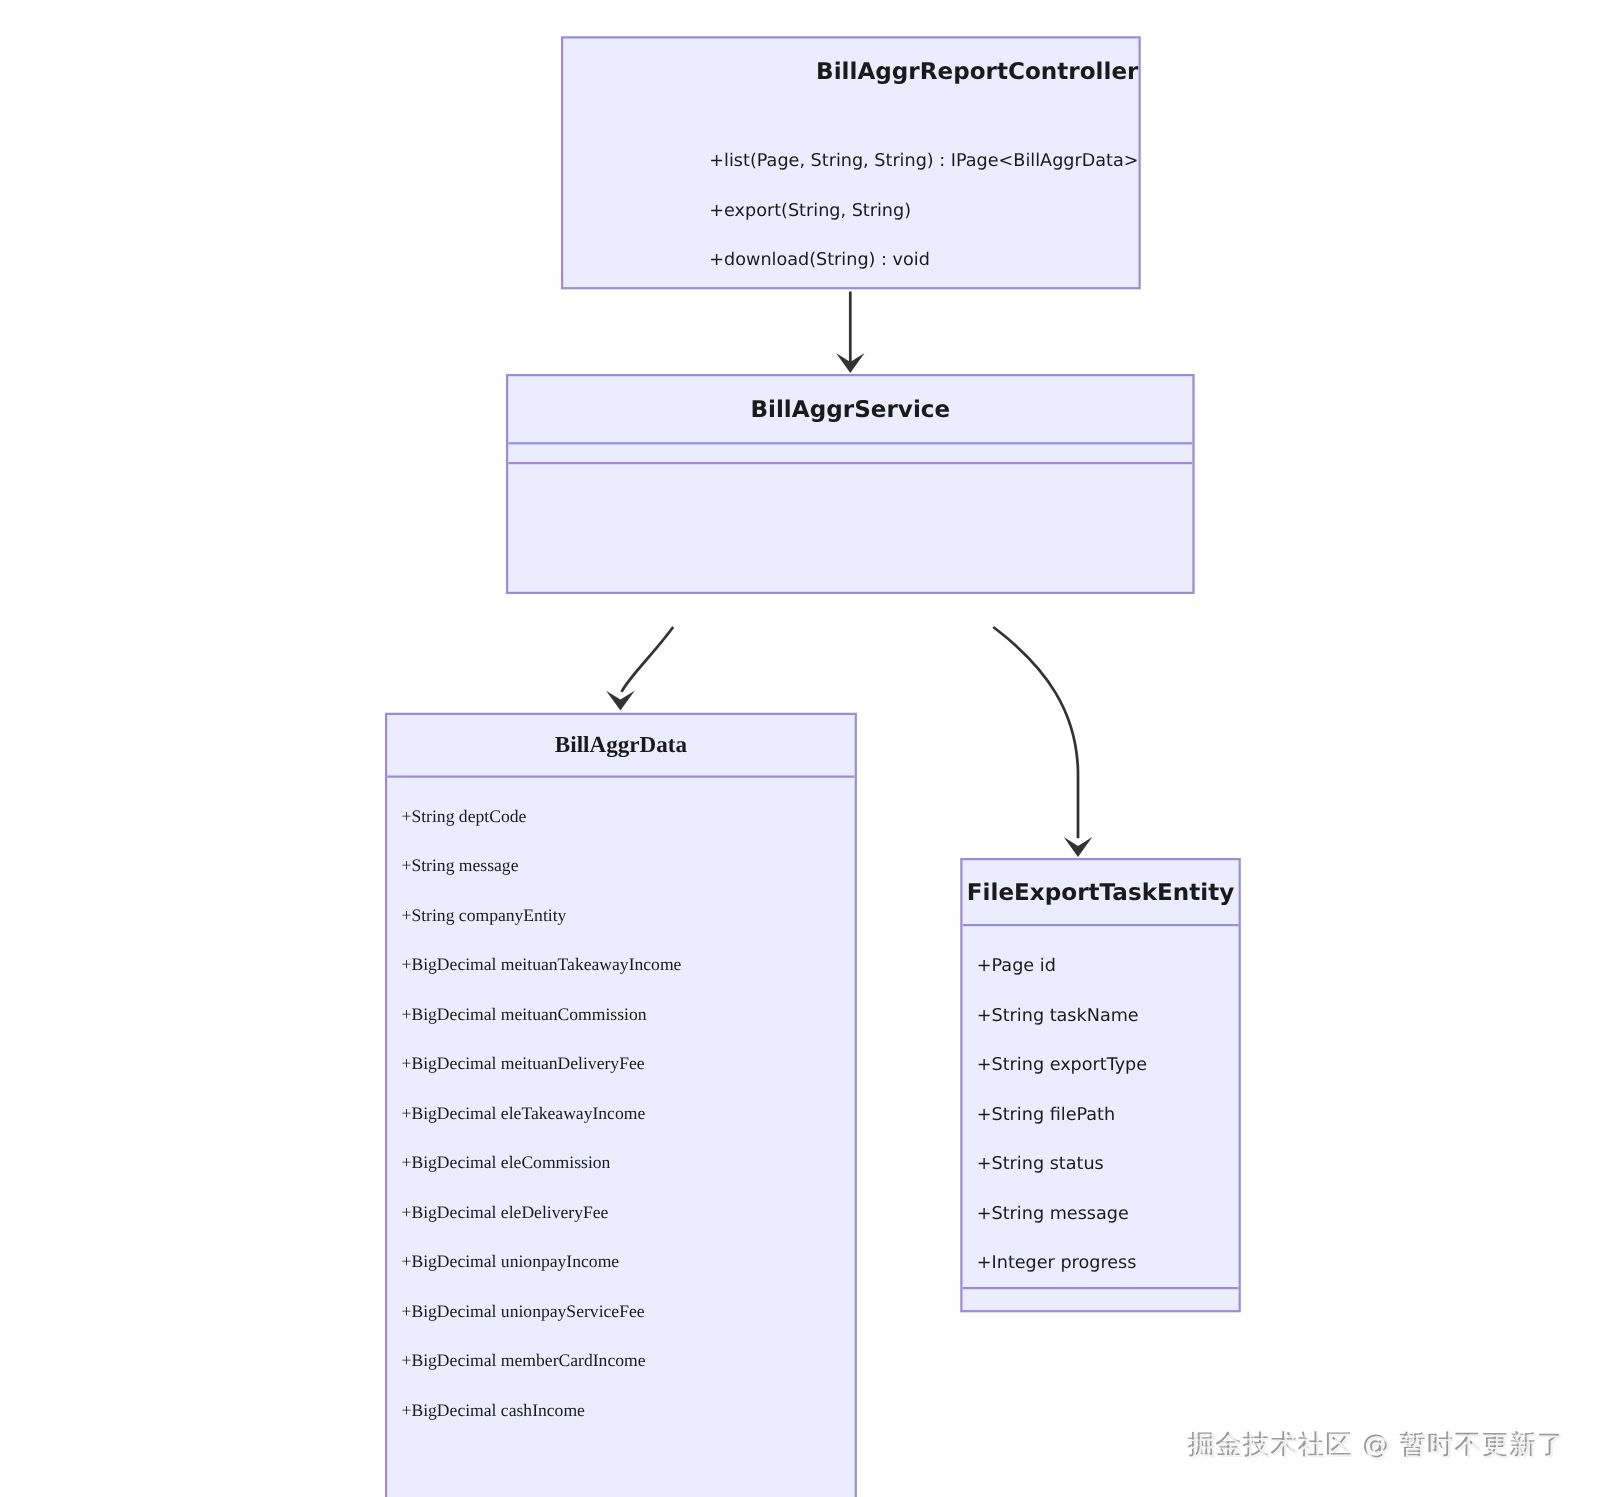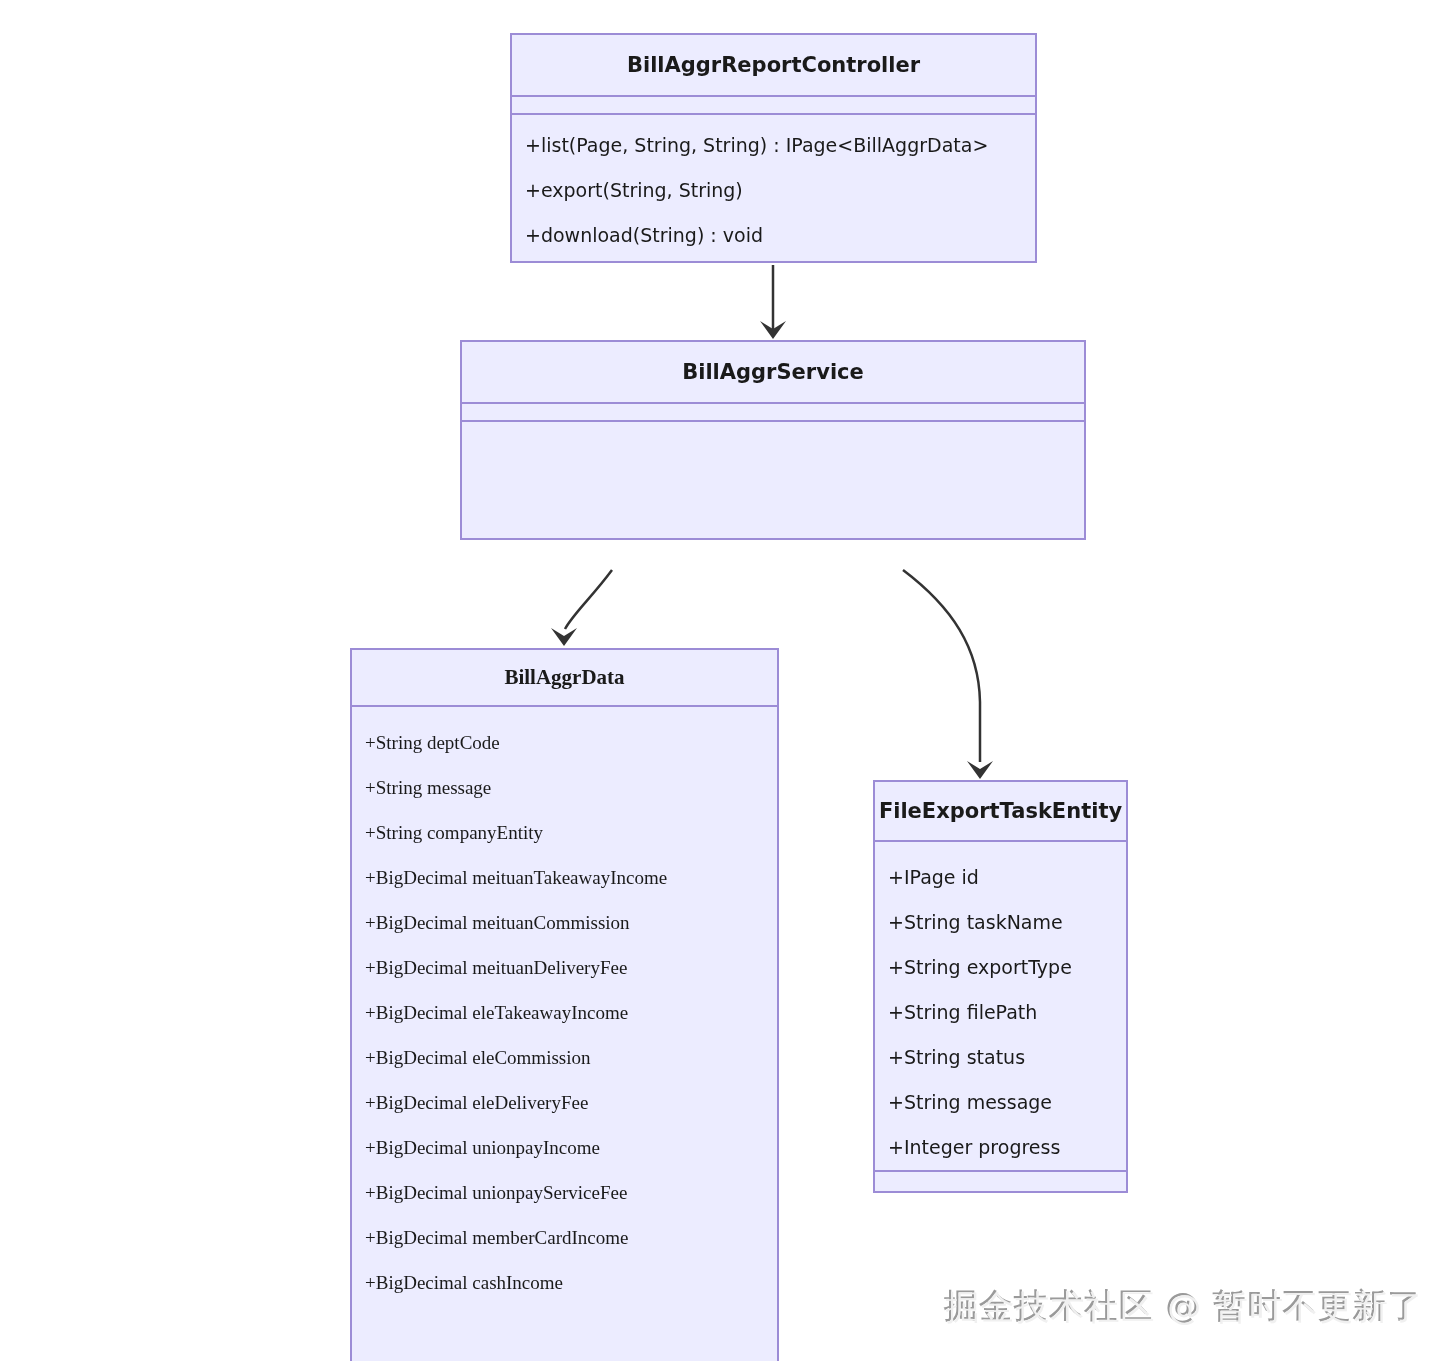--- a/index.html
+++ b/index.html
@@ -49,32 +49,32 @@
   }
   .compartment {
     flex: 0 0 auto;
   }
   .compartment.grow { flex: 1 1 auto; }
   .attrs.empty { height: 16px; }
   .member {
     height: 45px;
     line-height: 45px;
     padding-left: 13px;
-    font-size: 19px;
+    font-size: 16px;
     white-space: nowrap;
   }
   #box-controller .methods { padding-top: 8px; }
   #box-service .methods { padding-top: 10px; }
   #box-data .attrs { padding-top: 13px; }
   #box-task .attrs { padding-top: 13px; }
   .watermark {
     position: absolute;
     right: 28px;
     bottom: 30px;
-    font-size: 34px;
+    font-size: 24px;
     letter-spacing: 1px;
     color: #f0f0f0;
     text-shadow: -2px -2px 0 #9a9a9a, 1px 1px 0 #ffffff;
     white-space: nowrap;
   }
 </style>
 </head>
 <body>
 
 <div class="canvas">
@@ -87,21 +87,21 @@
     <g>
       <path d="M612 570 C592 597 573 614 565 629" fill="none" stroke="#333333" stroke-width="2.5"></path>
       <path d="M551 628 L564 646 L577 628 L564 636 Z" fill="#333333"></path>
     </g>
     <g>
       <path d="M903 570 C952 607 979 648 980 702 L980 762" fill="none" stroke="#333333" stroke-width="2.5"></path>
       <path d="M967 761 L980 779 L993 761 L980 769 Z" fill="#333333"></path>
     </g>
   </svg>
 
-  <div class="uml-class" id="box-controller" style="left:510px; top:33px; width:527px; height:230px;">
+  <div class="uml-class" id="box-controller" style="left:510px; top:33px; width:527px; height:230px;align-items:flex-end;">
     <div class="uml-title">BillAggrReportController</div>
     <div class="sep"></div>
     <div class="compartment attrs empty"></div>
     <div class="sep"></div>
     <div class="compartment methods grow">
       <div class="member">+list(Page, String, String) : IPage&lt;BillAggrData&gt;</div>
       <div class="member">+export(String, String)</div>
       <div class="member">+download(String) : void</div>
     </div>
   </div>
@@ -132,21 +132,21 @@
       <div class="member">+BigDecimal cashIncome</div>
     </div>
     <div class="sep"></div>
     <div class="compartment methods empty" style="height:24px;"></div>
   </div>
 
   <div class="uml-class" id="box-task" style="left:853px; top:780px; width:255px; height:413px;margin-left:20px;">
     <div class="uml-title">FileExportTaskEntity</div>
     <div class="sep"></div>
     <div class="compartment attrs grow">
-      <div class="member">+IPage id</div>
+      <div class="member">+Page id</div>
       <div class="member">+String taskName</div>
       <div class="member">+String exportType</div>
       <div class="member">+String filePath</div>
       <div class="member">+String status</div>
       <div class="member">+String message</div>
       <div class="member">+Integer progress</div>
     </div>
     <div class="sep"></div>
     <div class="compartment methods empty" style="height:22px;"></div>
   </div>

